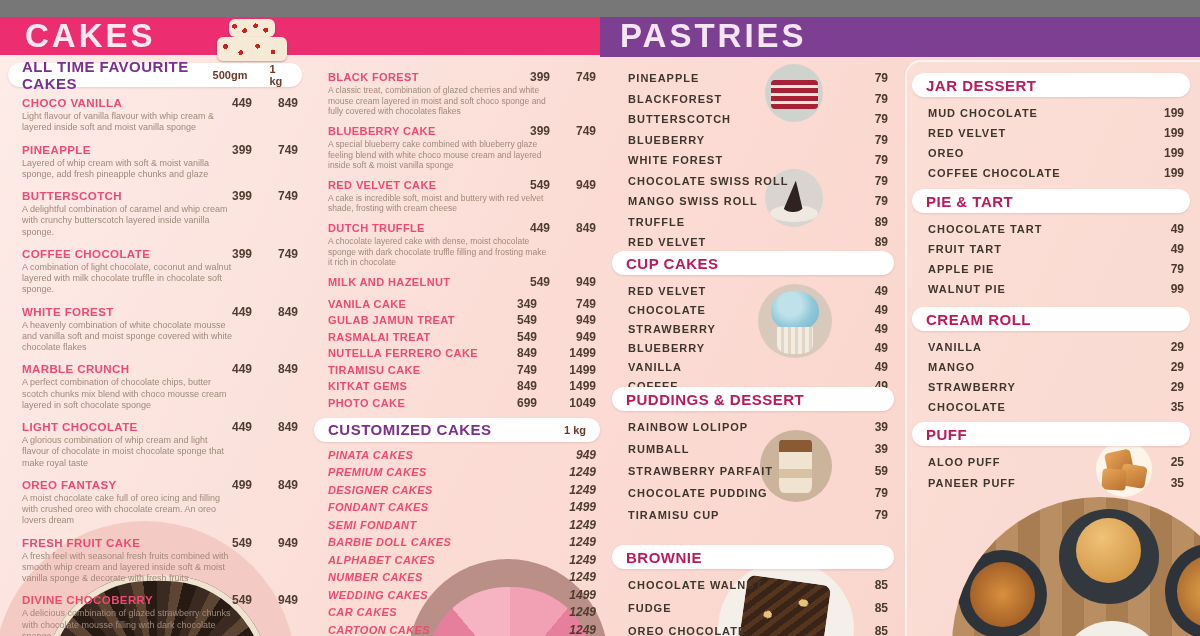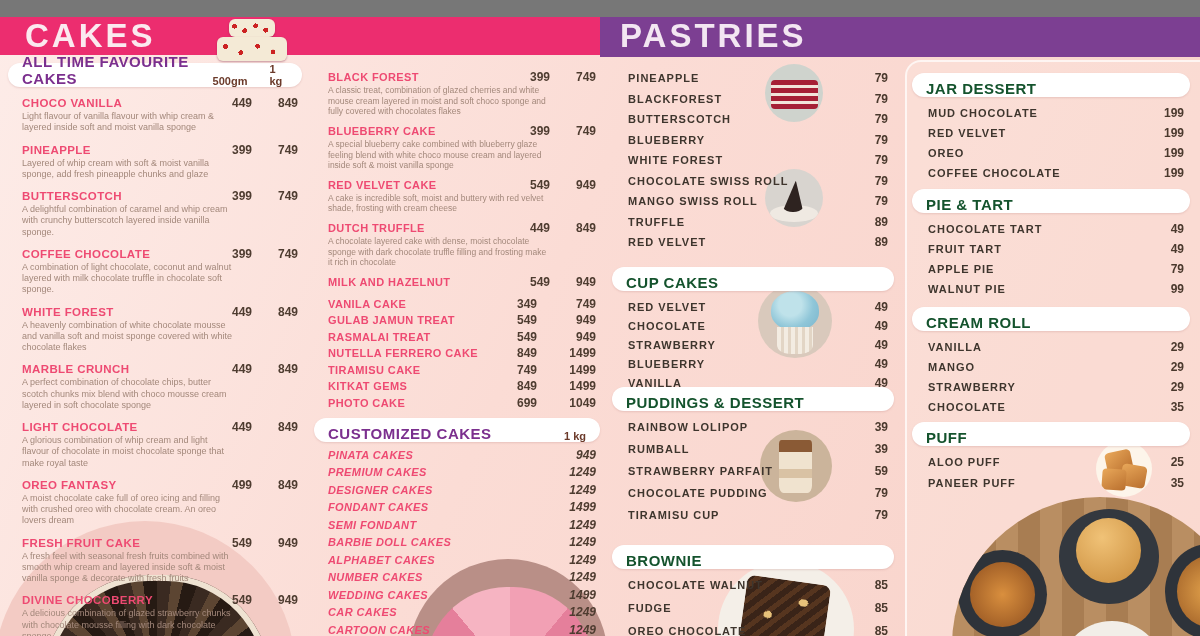--- a/index.html
+++ b/index.html
@@ -14,25 +14,25 @@
   .band.pink .band-title{left:25px;}
   .band.purple .band-title{left:20px;color:#f3e6f2;}
   
   .col{position:absolute;z-index:2;}
   #colA{left:8px;top:46px;width:294px;}
   #colB{left:314px;top:46px;width:286px;}
   #colC{left:612px;top:46px;width:282px;height:584px;}
   #colD{left:912px;top:50px;width:278px;height:580px;}
   .sec{position:absolute;left:0;right:0;}
   
-  .pill{background:#fff;border-radius:13px;height:24px;display:flex;align-items:flex-end;
+  .pill{background:#fff;border-radius:13px;height:24px;display:flex;align-items:center;
         padding:0 14px;box-shadow:0 1px 2px rgba(180,120,120,.25);}
   .pill .ptitle{font-weight:800;font-size:15px;letter-spacing:.5px;}
   .pill .ptitle.purple{color:#7b2f8e;}
-  .pill .ptitle.pink{color:#14532d;}
+  .pill .ptitle.pink{color:#be185d;}
   .pill .colhead{font-weight:700;font-size:11px;color:#6b3a2a;margin-left:auto;}
   .pill .colhead + .colhead{margin-left:22px;}
   
   .cake-item{margin-top:9px;}
   .irow{display:flex;align-items:baseline;padding:0 4px 0 14px;justify-content:center;}
   .iname{flex:1;font-weight:800;font-size:11.5px;letter-spacing:.4px;color:#ee4a72;}
   .iprice{width:46px;text-align:right;font-weight:700;font-size:12px;color:#4e3c30;}
   .idesc{padding:1px 4px 0 14px;width:72%;font-size:9px;line-height:1.25;color:#a3887b;}
   #colB .cake-item{margin-top:7px;}
   #colB .iname{font-size:11px;}
@@ -480,21 +480,21 @@
             <span class="pprice">89</span>
           </div>
 
           <div class="prow">
             <span class="pname">RED VELVET</span>
             <span class="pprice">89</span>
           </div>
         </div>
     </div>
 
-    <div class="sec gap17" style="top:204px;">
+    <div class="sec gap17" style="top:188px;">
       <div class="pill">
         <span class="ptitle pink">CUP CAKES</span>
       </div>
       <div>
 
           <div class="prow">
             <span class="pname">RED VELVET</span>
             <span class="pprice">49</span>
           </div>
 

